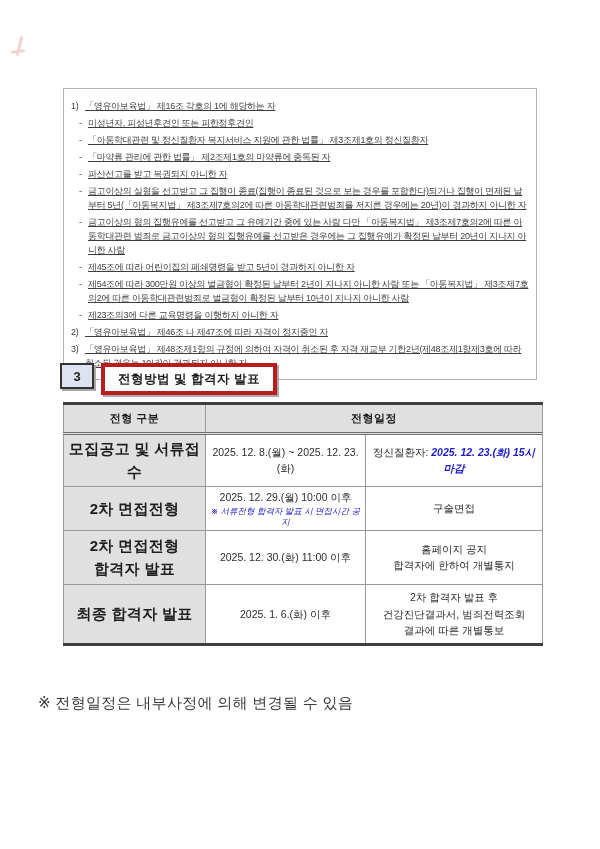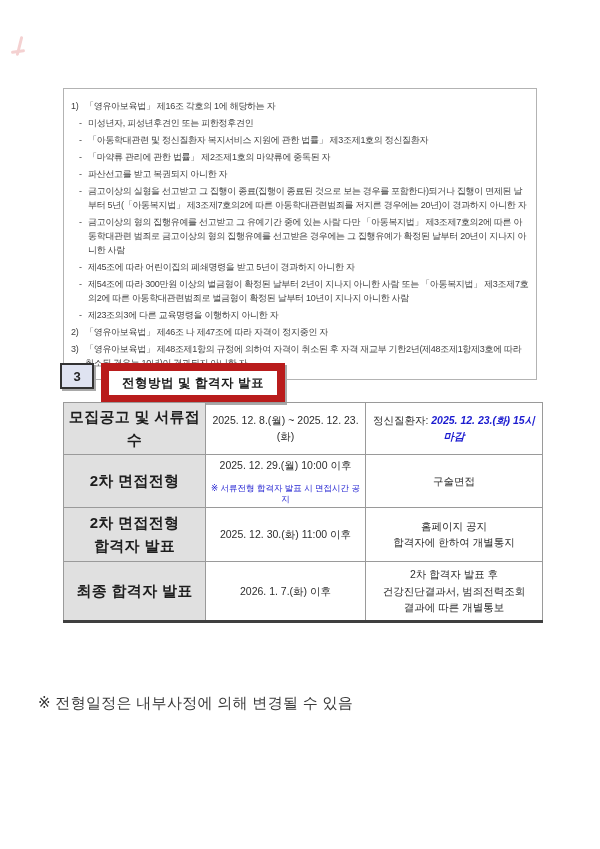--- a/index.html
+++ b/index.html
@@ -28,40 +28,40 @@
     background:#ffffff;
   }
   .elig-item{
     display:flex;
     font-size:9px;line-height:14px;letter-spacing:-0.3px;
     color:#3e3e3e;
     margin-bottom:3px;
   }
   .elig-item:last-child{margin-bottom:0;}
   .elig-item .marker{flex:0 0 auto;white-space:pre;}
-  .elig-item .txt{flex:1 1 auto;}
+  .elig-item .txt{flex:1 1 auto;text-decoration:underline;}
   .elig-item.level1 .marker{width:14px;}
   .elig-item.level2{padding-left:8px;}
   .elig-item.level2 .marker{width:9px;}
 
   
   .section-header{position:absolute;left:60px;top:363px;display:flex;align-items:stretch;gap:7px;}
   .section-badge{
     width:34px;height:26px;
     background:#dfe3f1;
     border:2px solid #333333;
     box-shadow:2px 2px 0 #a9a9a9;
     display:flex;align-items:center;justify-content:center;
     font-size:13px;font-weight:bold;color:#222;
     box-sizing:border-box;
   }
   .section-title-box{
     height:26px;
     background:#ffffff;
-    border:8px solid #b91c1c;
+    border:4px solid #b91c1c;
     box-shadow:2px 2px 0 #a9a9a9;
     display:flex;align-items:center;
     padding:12px 13px;
     font-size:12.5px;font-weight:bold;color:#1c1c1c;
     letter-spacing:.5px;
     box-sizing:border-box;
   }
 
   
   table.schedule{
@@ -93,21 +93,21 @@
     font-weight:bold;font-size:15px;color:#1d1d1d;
     letter-spacing:.3px;
   }
   table.schedule tr.r1 td{height:43px;}
   table.schedule tr.r2 td{height:54px;}
   table.schedule tr.r3 td{height:38px;text-align:center;}
   table.schedule tr.r4 td{height:54px;}
   table.schedule tr.r5 td{height:60px;}
   table.schedule tr.r5 td{border-bottom:3px solid #3f3f3f;text-align:center;}
   .blue-strong{color:#1b1bd0;font-weight:bold;font-style:italic;}
-  .blue-note{display:block;color:#1b1bd0;font-size:8.5px;line-height:1.3;margin-top:10px;}
+  .blue-note{display:block;color:#1b1bd0;font-style:italic;font-size:8.5px;line-height:1.3;margin-top:1px;}
 
   
   .footer-note{
     position:absolute;left:38px;top:694px;
     font-size:15px;color:#3a3a3a;letter-spacing:.3px;
   }
 </style>
 </head>
 <body>
 
@@ -174,40 +174,44 @@
     <div class="section-title-box">전형방법 및 합격자 발표</div>
   </div>
 
   <table class="schedule">
     <colgroup>
         <col class="c1">
         <col class="c2">
         <col class="c3">
       </colgroup>
     <tbody>
+        <tr class="head">
+      <th>전형 구분</th>
+      <th colspan="2">전형일정</th>
+    </tr>
     <tr class="r1">
       <td class="cat">모집공고 및 서류접수</td>
       <td>2025. 12. 8.(월) ~ 2025. 12. 23.(화)</td>
       <td><span>정신질환자: </span><span class="blue-strong">2025. 12. 23.(화) 15시 마감</span></td>
     </tr>
     <tr class="r3">
       <td class="cat">2차 면접전형</td>
       <td><span>2025. 12. 29.(월) 10:00 이후</span><span class="blue-note">※ 서류전형 합격자 발표 시 면접시간 공지</span></td>
       <td>구술면접</td>
     </tr>
     <tr class="r4">
       <td class="cat">2차 면접전형
 합격자 발표</td>
       <td>2025. 12. 30.(화) 11:00 이후</td>
       <td>홈페이지 공지
 합격자에 한하여 개별통지</td>
     </tr>
     <tr class="r5">
       <td class="cat">최종 합격자 발표</td>
-      <td>2026. 1. 7.(화) 이후</td>
+      <td>2025. 1. 6.(화) 이후</td>
       <td>2차 합격자 발표 후
 건강진단결과서, 범죄전력조회
 결과에 따른 개별통보</td>
     </tr>
   </tbody>
     </table>
 
   <div class="footer-note">※ 전형일정은 내부사정에 의해 변경될 수 있음</div>
 
 </div>

